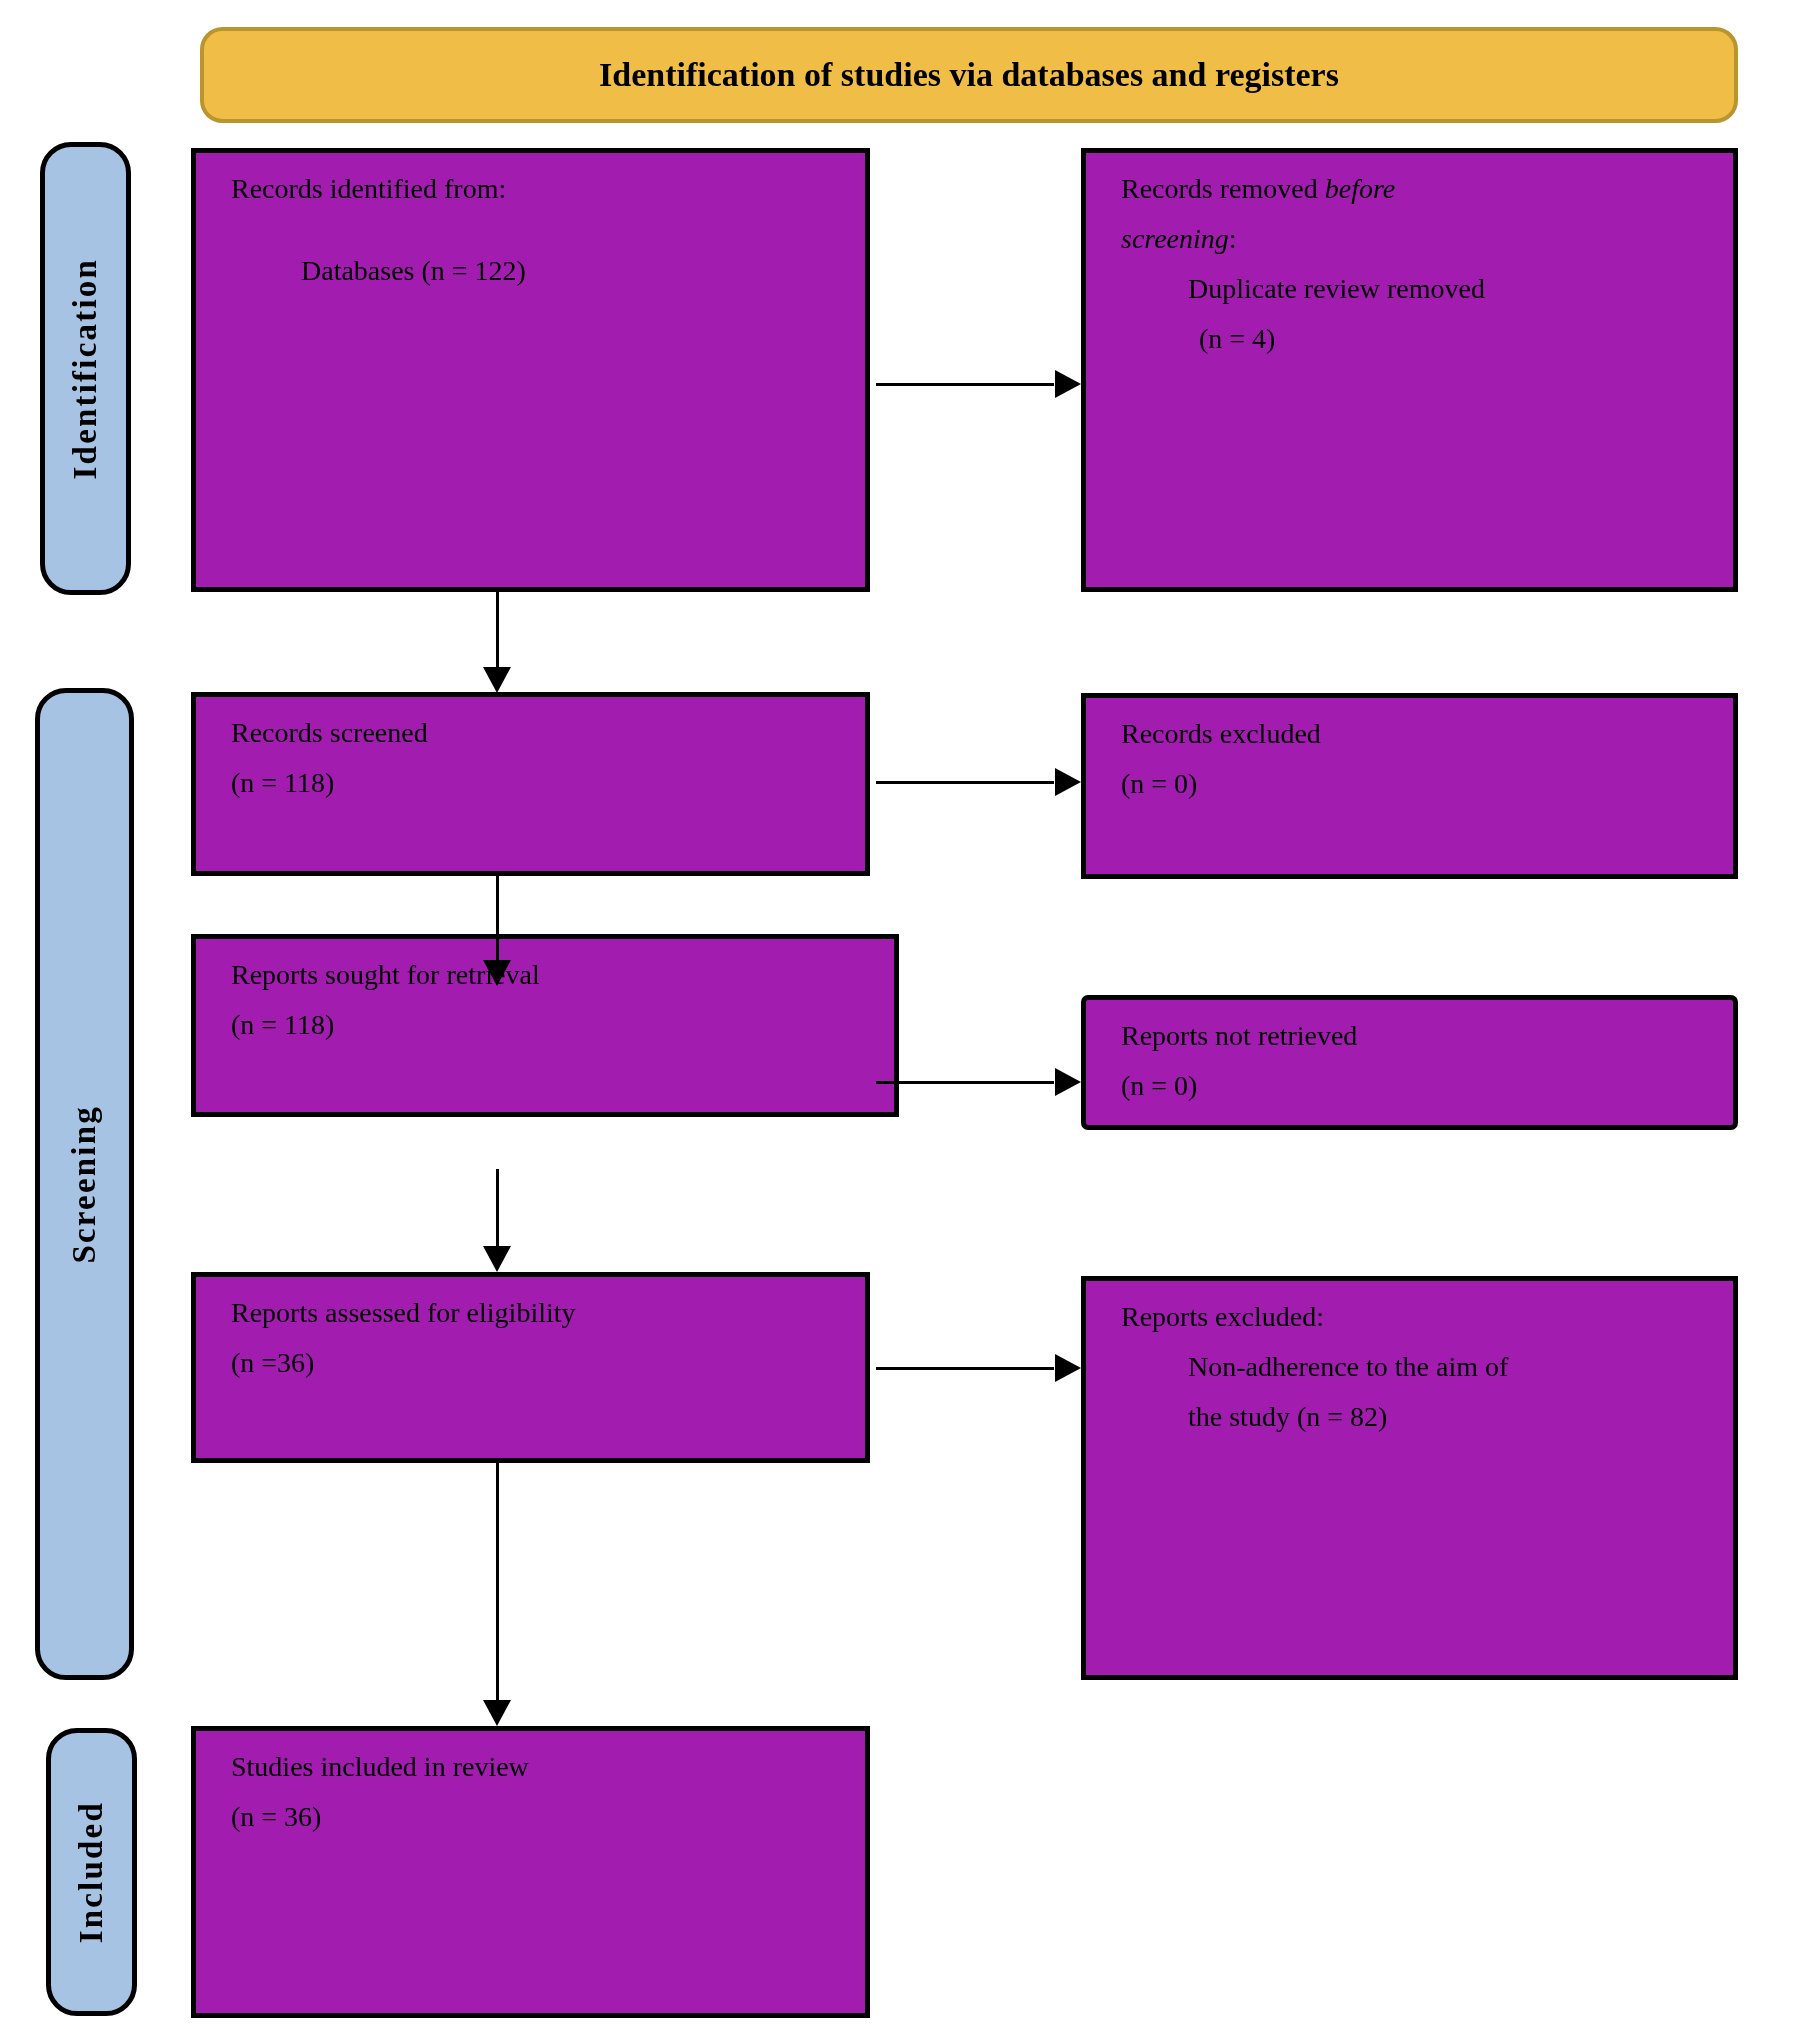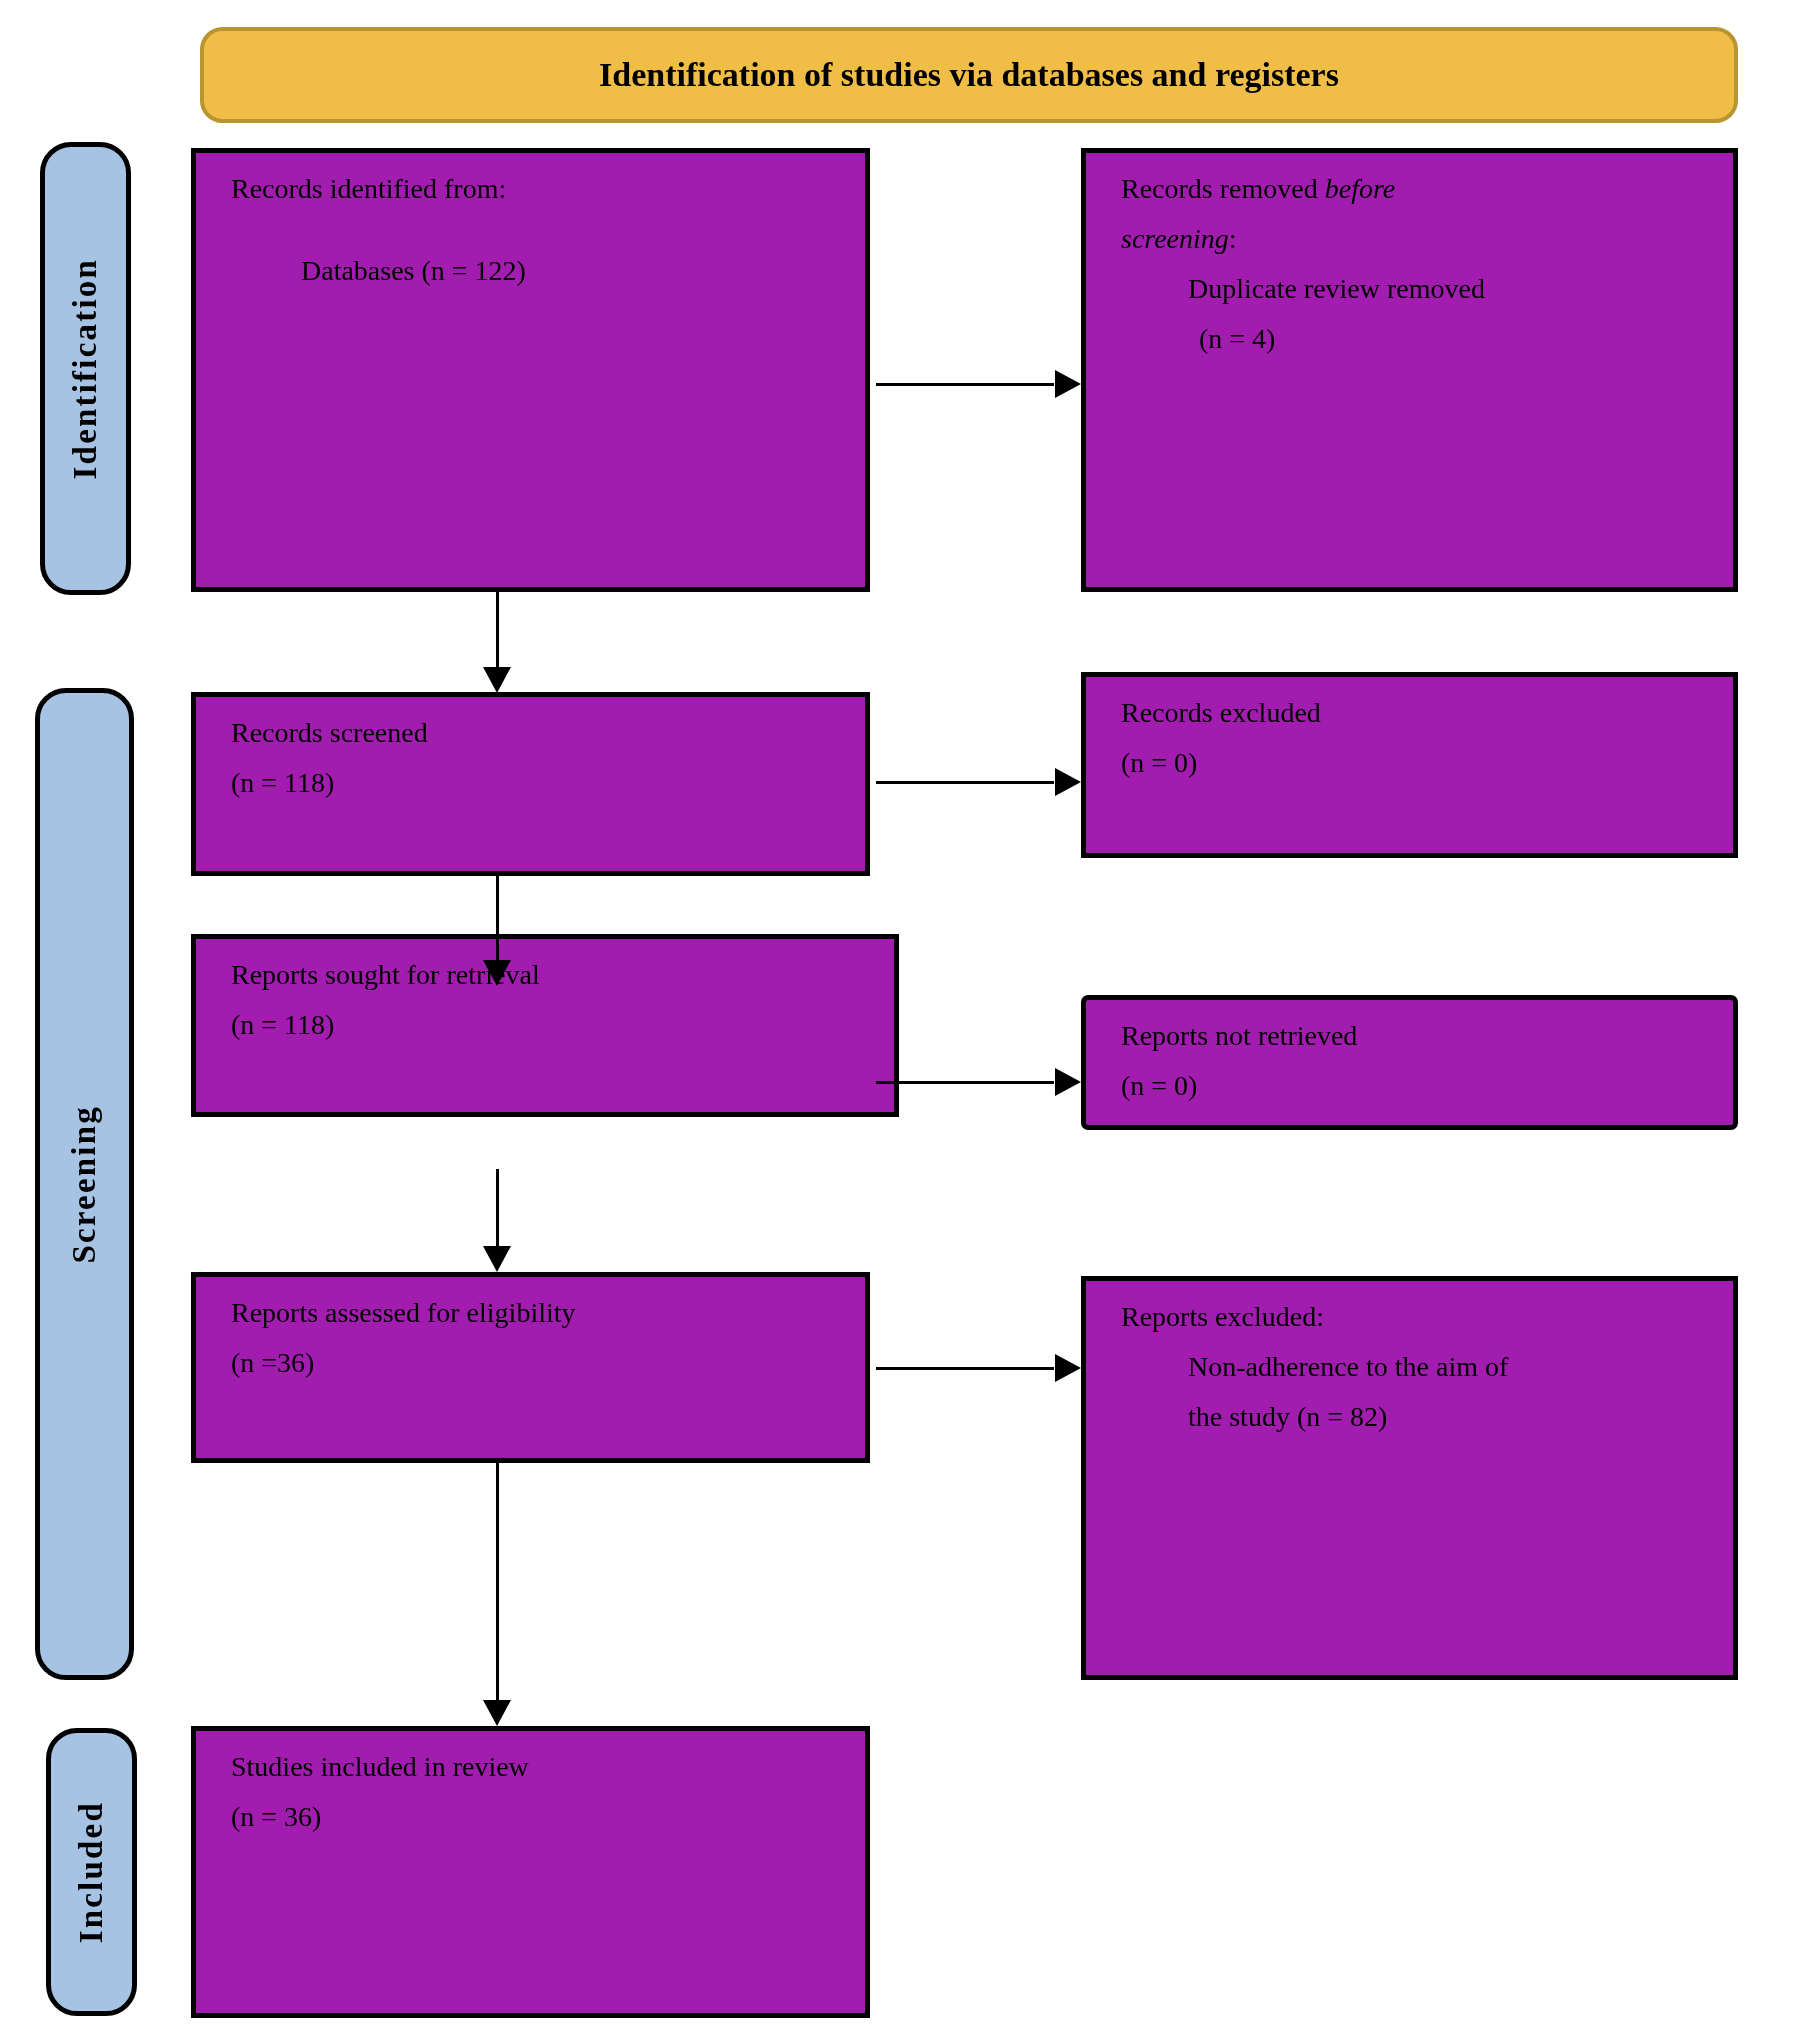--- a/index.html
+++ b/index.html
@@ -90,21 +90,21 @@
     <div class="line"><span>Records removed </span><span class="it">before</span></div>
     <div class="line"><span class="it">screening</span><span>:</span></div>
     <div class="line ind2">Duplicate review removed</div>
     <div class="line ind3">(n = 4)</div>
   </div>
 
   <div class="box" style="left:191px;top:692px;width:679px;height:184px;">
     <div class="line">Records screened</div>
     <div class="line">(n = 118)</div>
   </div>
-  <div class="box" style="left:1081px;top:672px;width:657px;height:186px;">
+  <div class="box" style="left:1081px;top:693px;width:657px;height:186px;">
     <div class="line">Records excluded</div>
     <div class="line">(n = 0)</div>
   </div>
 
   <div class="box" style="left:191px;top:934px;width:708px;height:183px;">
     <div class="line">Reports sought for retrieval</div>
     <div class="line">(n = 118)</div>
   </div>
   <div class="box" style="left:1081px;top:995px;width:657px;height:135px;border-radius:7px;">
     <div class="line">Reports not retrieved</div>

